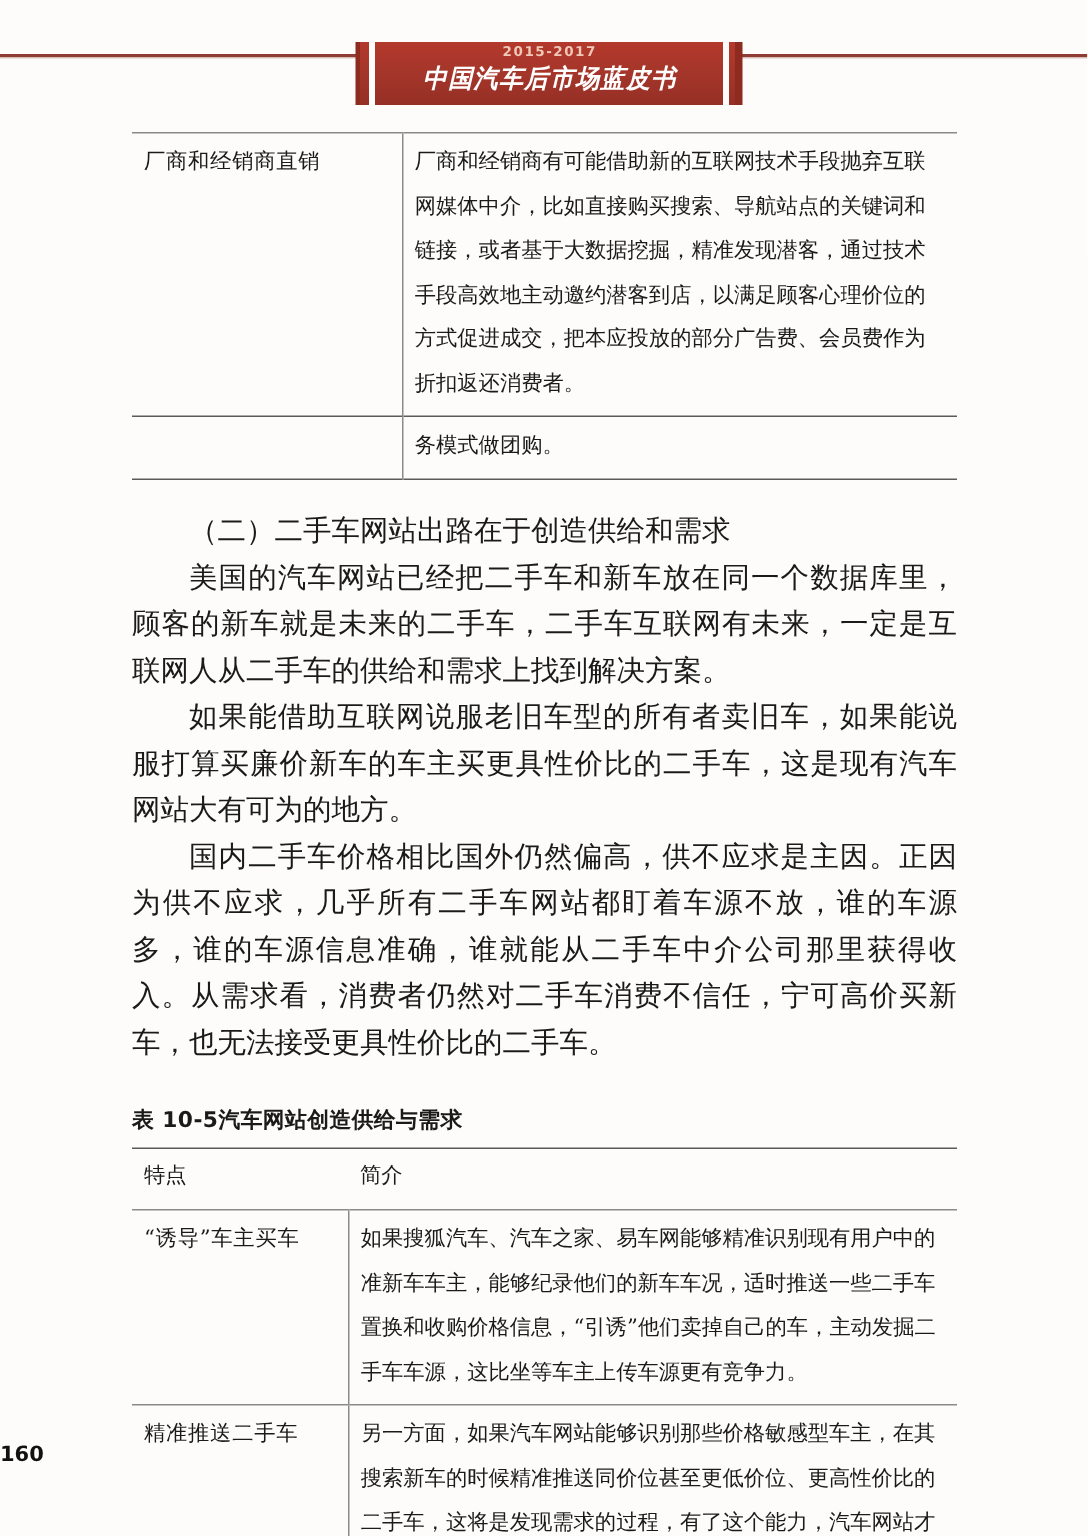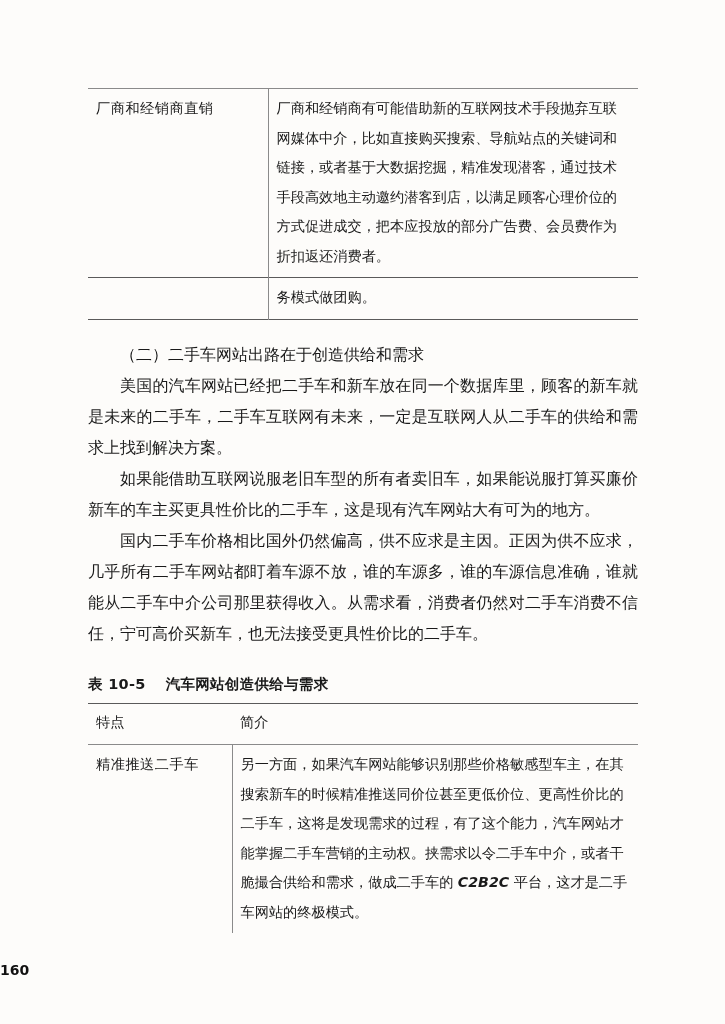--- a/index.html
+++ b/index.html
@@ -149,39 +149,39 @@
     text-align: justify;
     text-justify: inter-ideograph;
   }
   .t1-col1 { width: 180px; }
   .t1-col2 { width: 370px; }
   .t2-col1 { width: 144px; }
   .t2-col2 { width: 406px; }
 
   
   .para {
-    font-size: 16px;
+    font-size: 19px;
     line-height: 31px;
     text-indent: 2em;
     margin: 0;
     text-align: justify;
     text-justify: inter-ideograph;
   }
   .para-gap-top { margin-top: 19px; }
   .block-paras { margin-top: 16px; }
 
   
   .table-caption {
     font-family: "DejaVu Sans", "Liberation Sans", sans-serif;
     font-size: 14.5px;
     font-weight: bold;
     margin: 26px 0 9px 0;
     letter-spacing: 0.3px;
   }
-  .table-caption .cap-num { margin-right: 20px; }
+  .table-caption .cap-num { margin-right: 0; }
   .hdr-cell {
     font-family: Liberation Mono, monospace;
     font-weight: bold;
     font-size: 14.5px;
     line-height: 26px;
     padding-top: 6px;
     padding-bottom: 6px;
   }
 
   .bold-inline { font-weight: bold; font-family: "DejaVu Sans","Liberation Sans",sans-serif; font-style: italic; }
@@ -194,20 +194,31 @@
     font-weight: bold;
     font-size: 14px;
     color: #111;
   }
 </style>
 </head>
 <body>
 
 <div class="page">
 
+  <div class="header">
+    <div class="header-rule"></div>
+    <div class="header-rule-soft"></div>
+    <div class="banner-tail-left"></div>
+    <div class="banner"></div>
+    <div class="banner-notch-left"></div>
+    <div class="banner-notch-right"></div>
+    <div class="banner-tail-right"></div>
+    <div class="banner-year">2015-2017</div>
+    <div class="banner-title">中国汽车后市场蓝皮书</div>
+  </div>
 
   <div class="content">
 
     <table class="doc-table">
       <colgroup>
         <col class="t1-col1">
         <col class="t1-col2">
       </colgroup>
       <tbody>
         <tr>
@@ -242,20 +253,24 @@
         <col class="t2-col2">
       </colgroup>
       <thead>
         <tr>
           <th class="rule-top hdr-cell">特点</th>
           <th class="rule-top hdr-cell">简介</th>
         </tr>
       </thead>
       <tbody>
         <tr>
+          <td class="rule-mid cell-label">“诱导”车主买车</td>
+          <td class="rule-mid colsep cell-body">如果搜狐汽车、汽车之家、易车网能够精准识别现有用户中的准新车车主，能够纪录他们的新车车况，适时推送一些二手车置换和收购价格信息，“引诱”他们卖掉自己的车，主动发掘二手车车源，这比坐等车主上传车源更有竞争力。</td>
+        </tr>
+        <tr>
           <td class="rule-mid cell-label">精准推送二手车</td>
           <td class="rule-mid colsep cell-body">
             <span>另一方面，如果汽车网站能够识别那些价格敏感型车主，在其搜索新车的时候精准推送同价位甚至更低价位、更高性价比的二手车，这将是发现需求的过程，有了这个能力，汽车网站才能掌握二手车营销的主动权。挟需求以令二手车中介，或者干脆撮合供给和需求，做成二手车的 </span><span class="bold-inline">C2B2C</span><span> 平台，这才是二手车网站的终极模式。</span>
           </td>
         </tr>
       </tbody>
     </table>
 
   </div>
 

